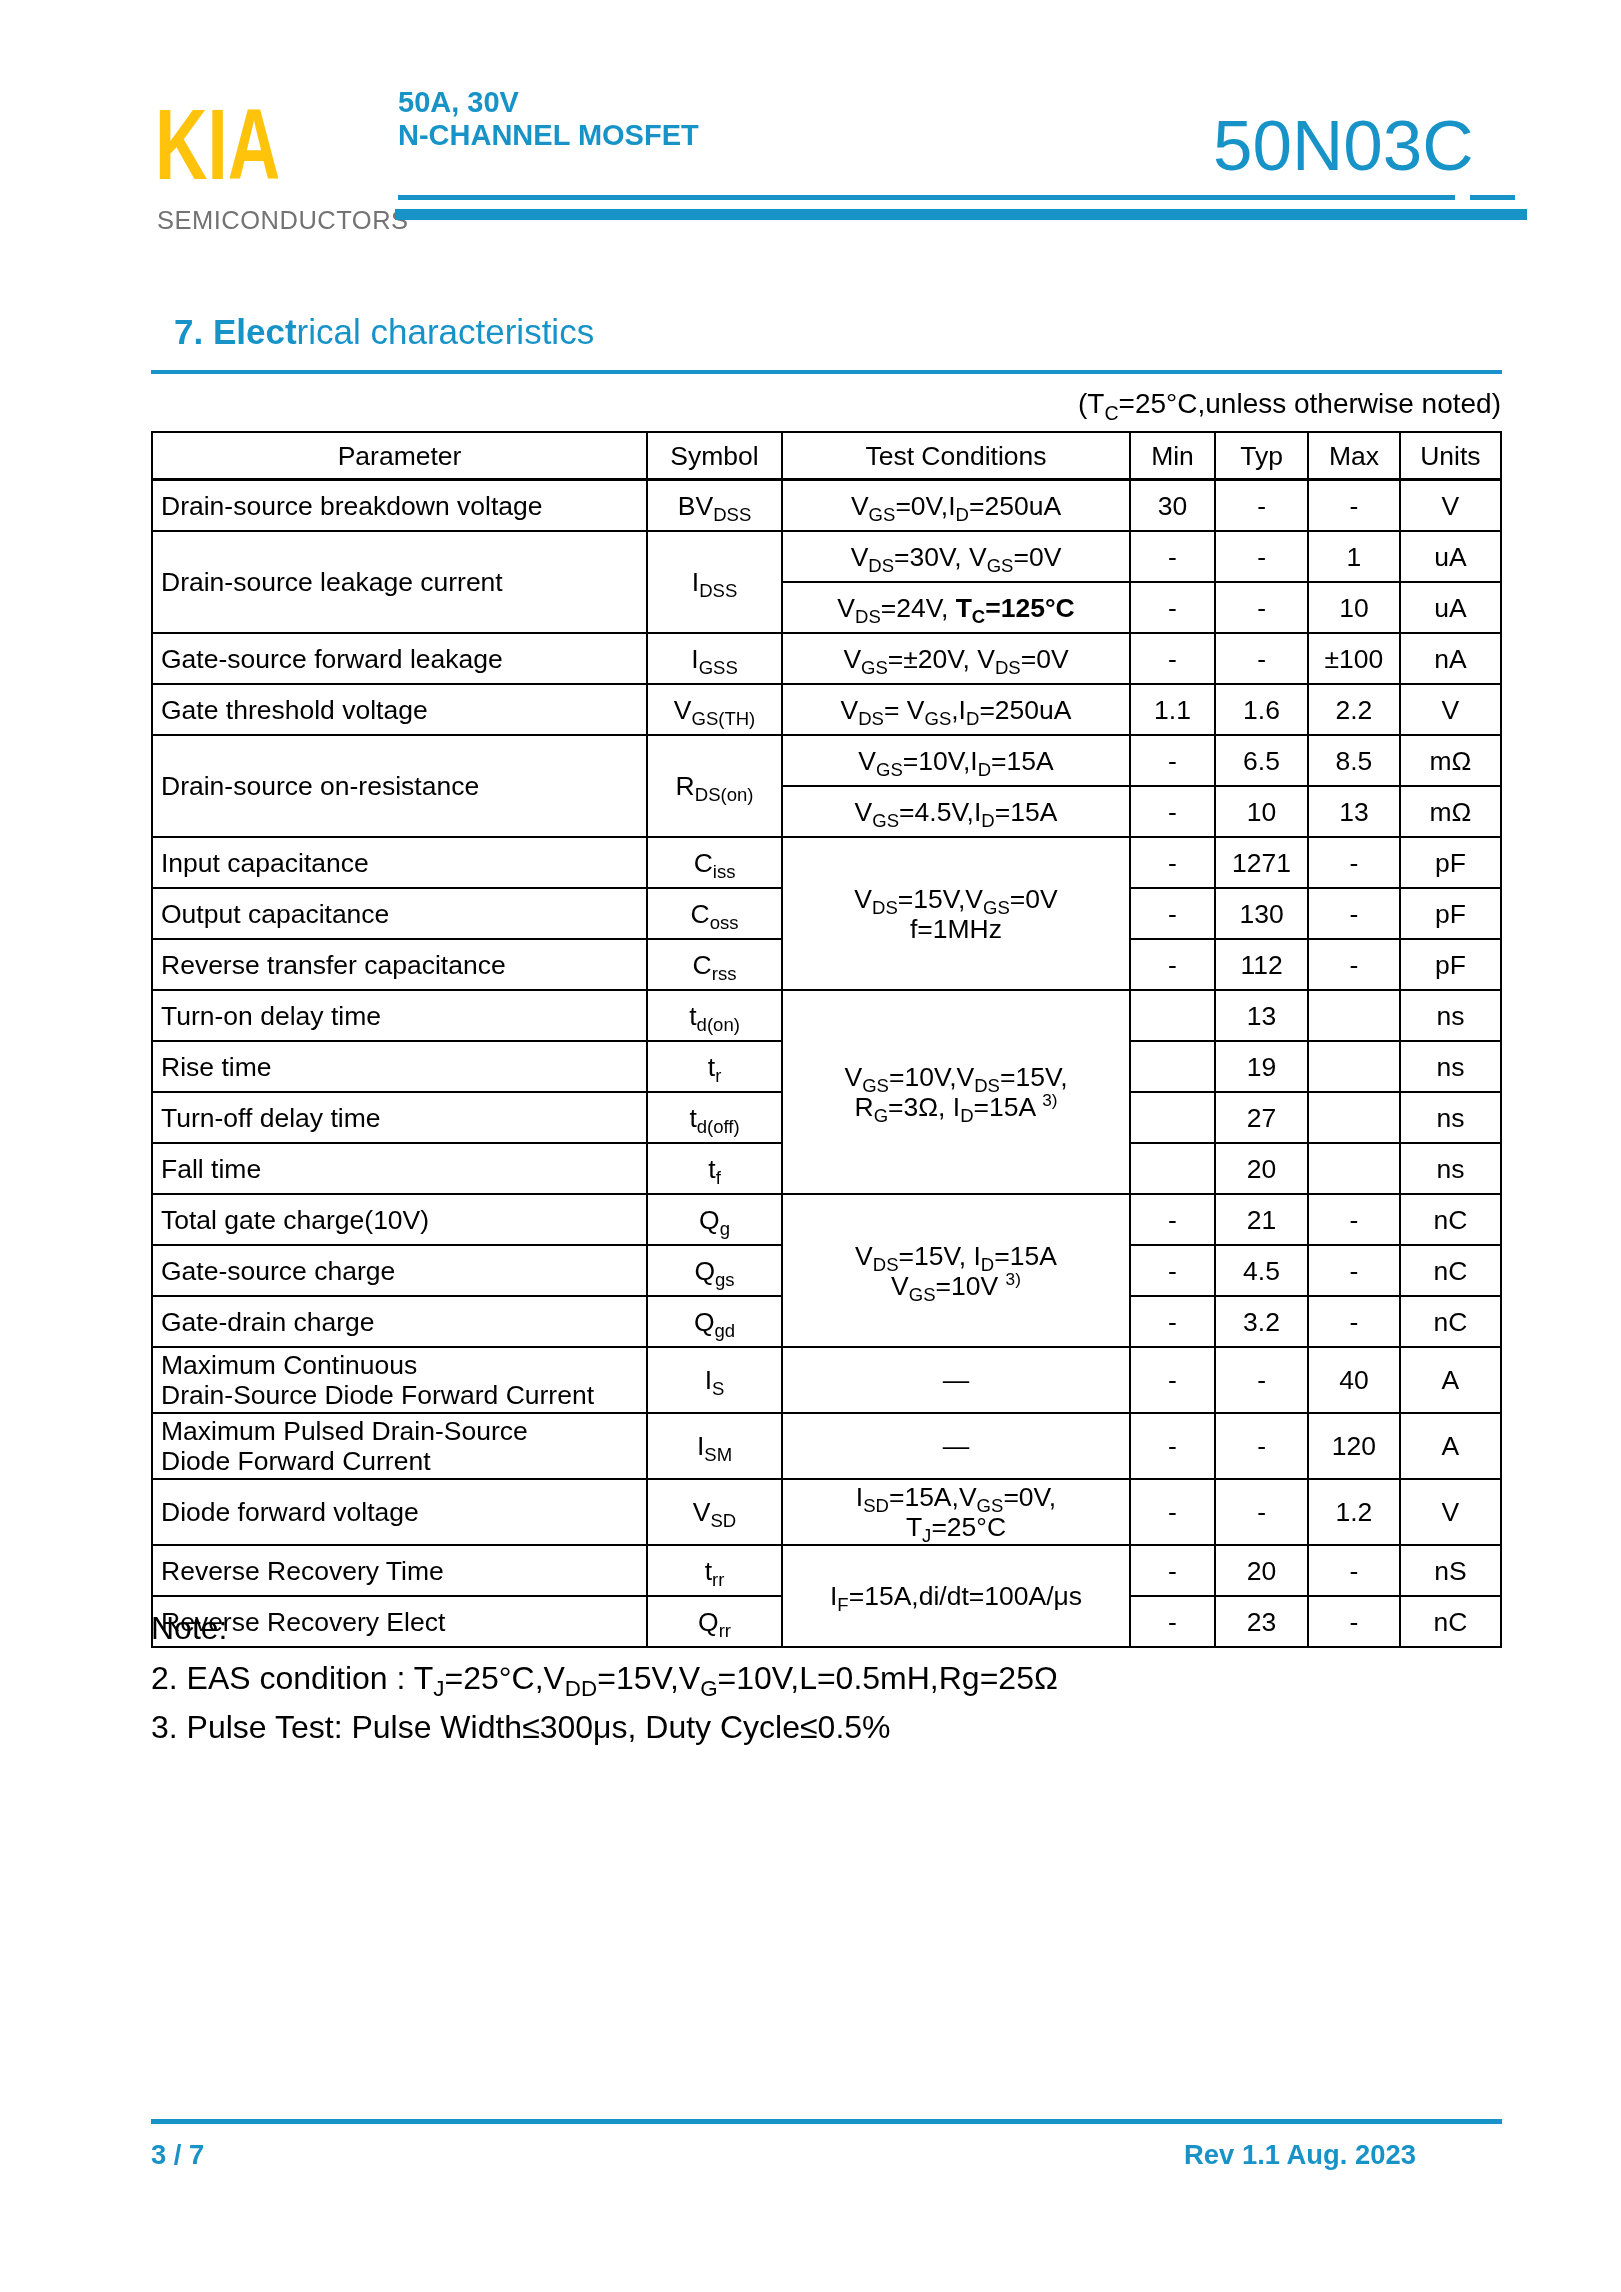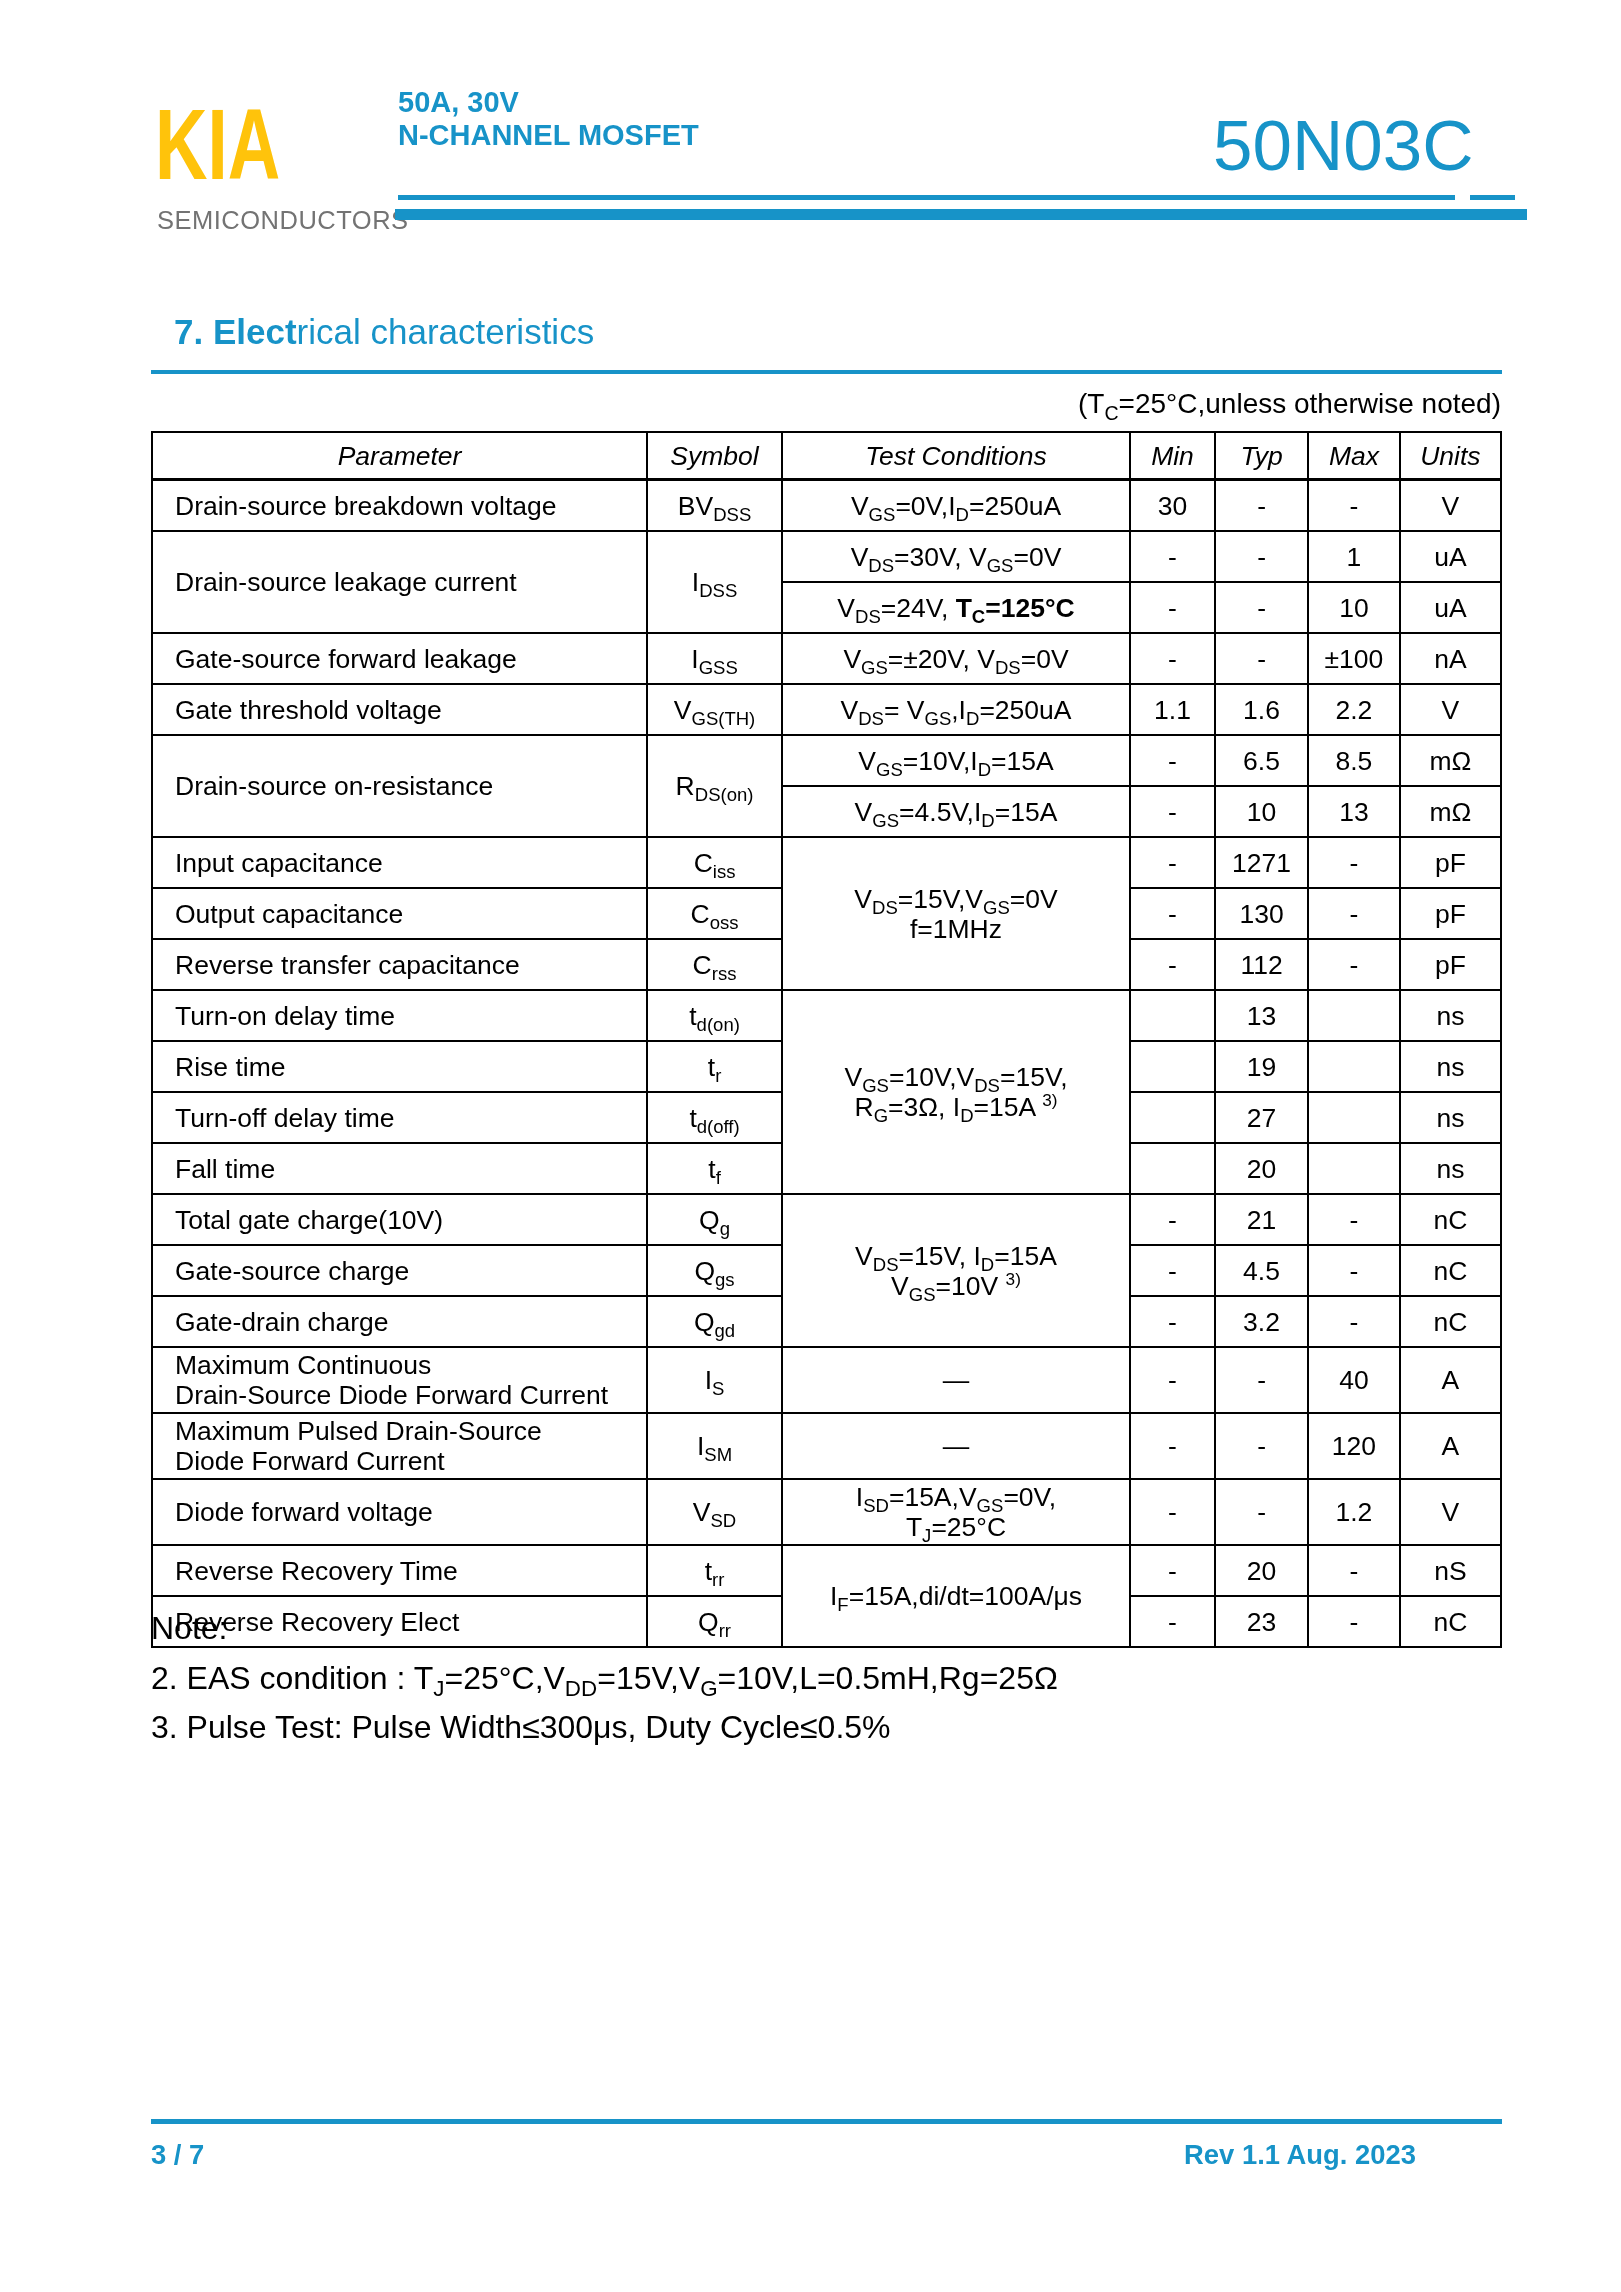--- a/index.html
+++ b/index.html
@@ -36,23 +36,23 @@
   
   table.spec{
     position:absolute;left:151px;top:431px;width:1351px;
     border-collapse:collapse;table-layout:fixed;font-size:26.5px;
     border:2.9px solid #000;
   }
   .spec th,.spec td{
     border:2px solid #000;text-align:center;vertical-align:middle;
     padding:2px 5.9px;height:45px;line-height:30px;font-weight:normal;
   }
-  .spec thead th{border-bottom:3.9px solid #000;height:41px;font-style:italic;}
+  .spec thead th{border-bottom:3.9px solid #000;height:41px;}
   .spec tr.group td{border-top:2.9px solid #000;}
-  .spec td.param{text-align:left;padding-left:22px;}
+  .spec td.param{text-align:left;padding-left:8px;}
   .spec sub{font-size:0.70em;line-height:0;}
   .spec sup{font-size:0.65em;line-height:0;}
   .cond-note sub{font-size:0.70em;line-height:0;}
   
   .notes{position:absolute;left:151px;top:1612px;font-size:32px;line-height:33px;}
   .notes .note-line{margin-bottom:16.7px;}
   .notes sub{font-size:0.70em;line-height:0;}
   
   .footer-rule{position:absolute;left:151px;top:2119px;width:1351px;height:4.9px;background:#1793C8;}
   .footer-page{

